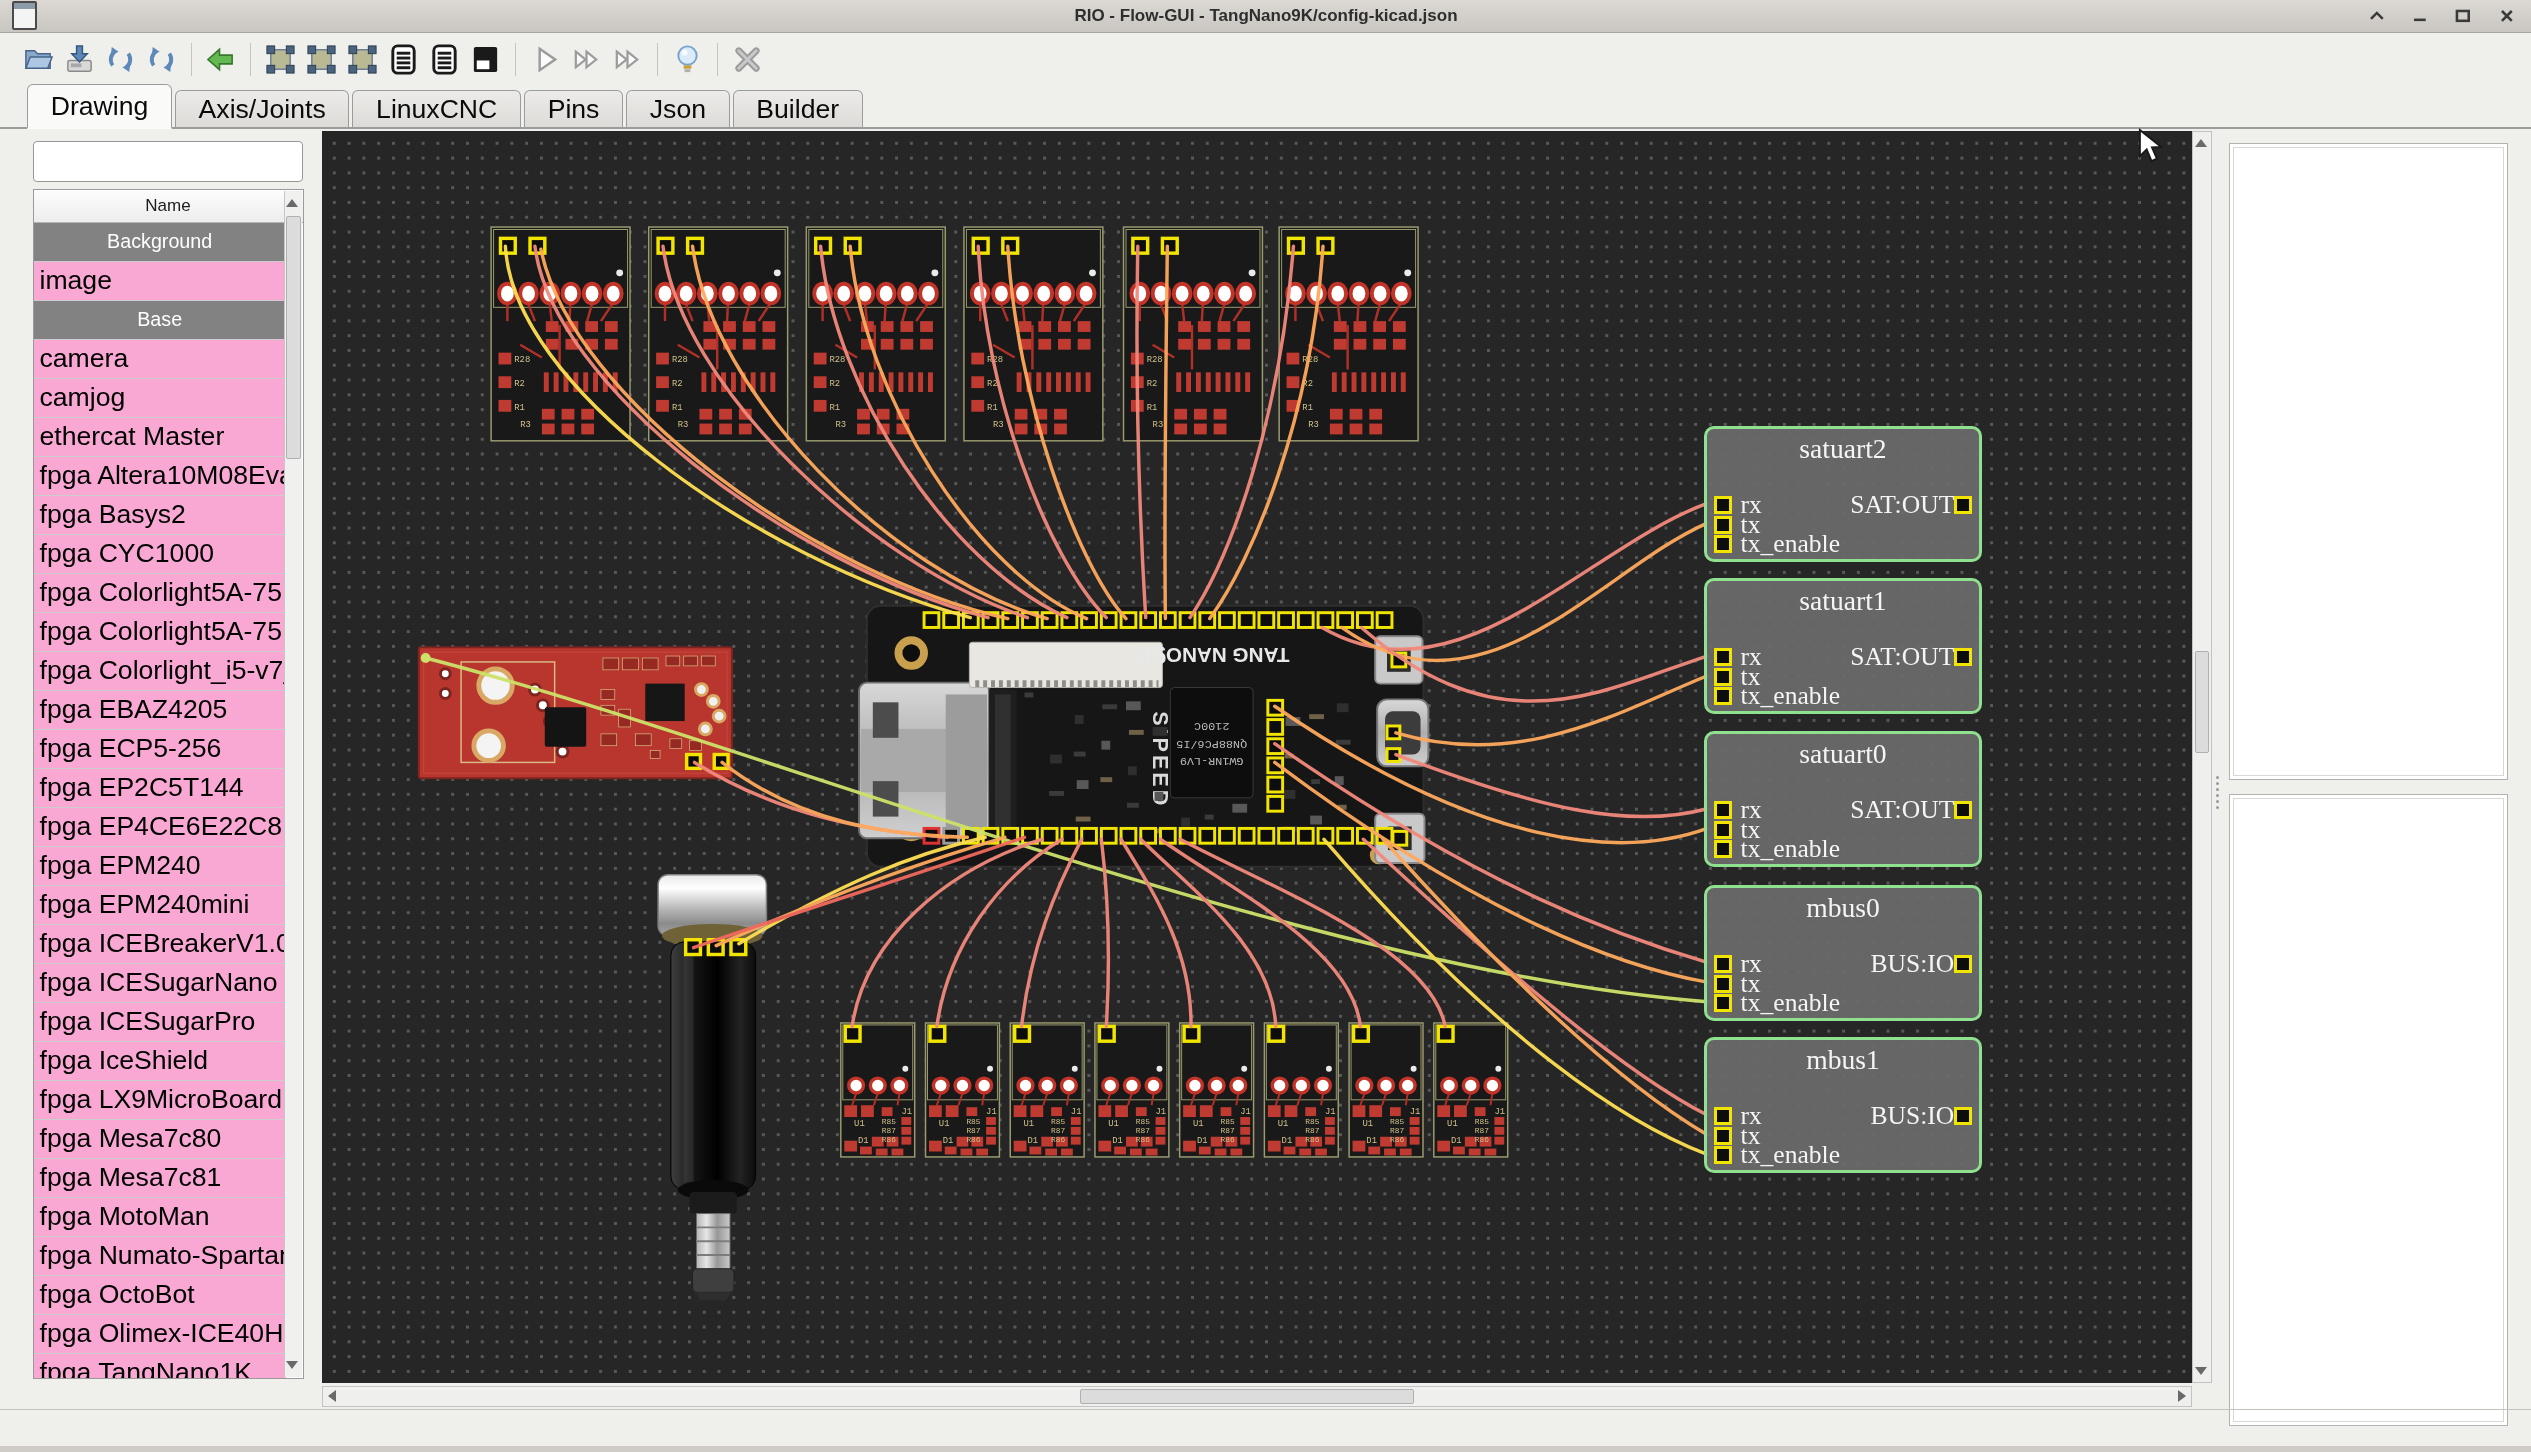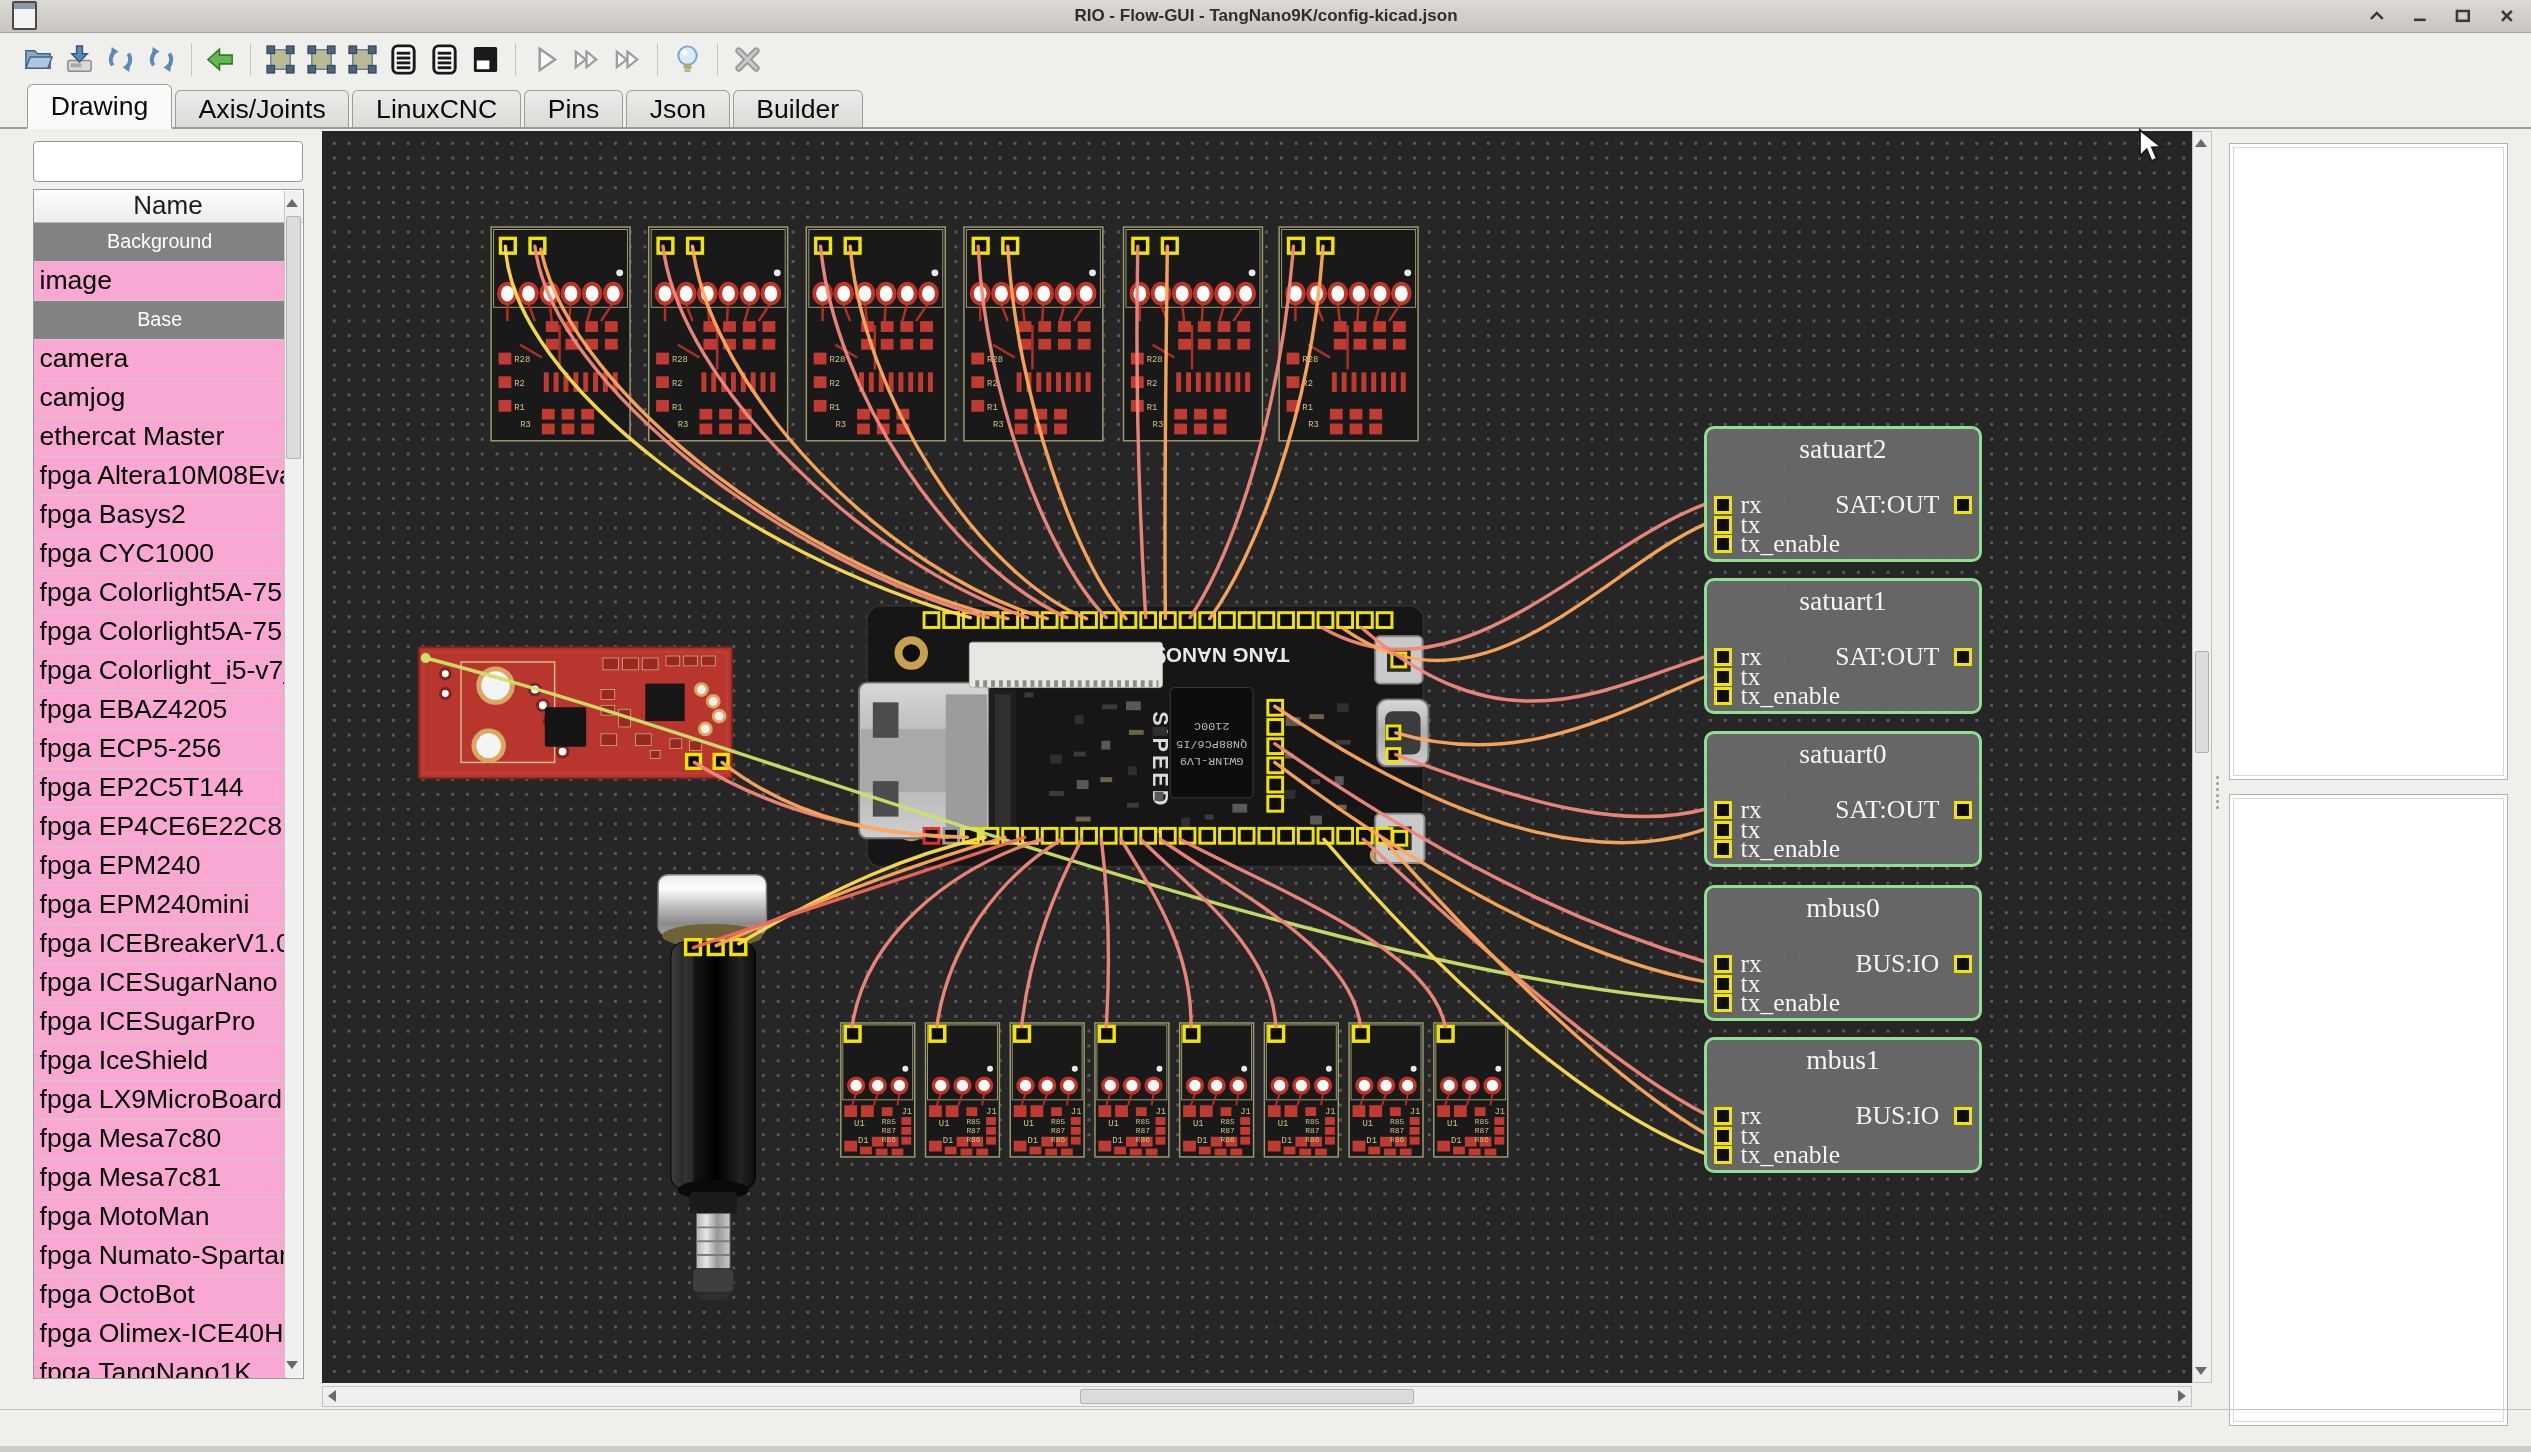--- a/index.html
+++ b/index.html
@@ -16,39 +16,39 @@
   .toolbar{position:absolute;top:31.5px;left:0;right:0;height:55px;display:flex;align-items:center;padding-left:17.7px}
   .tbtn{width:41px;height:41px;display:flex;align-items:center;justify-content:center;border-radius:3.9px}
   .sep{width:1px;height:33px;background:#c4c4c2;margin:0 8.9px}
   
   .tabbar{position:absolute;top:87px;left:0;right:0;height:42px;border-bottom:2px solid #9c9c9c;padding-left:27px;display:flex;align-items:flex-end;box-sizing:border-box}
   .tab{height:36px;padding:0 22.7px;display:flex;align-items:center;font-size:26.6px;color:#0a0a0a;background:linear-gradient(#ecebe9,#dddbd8);border:1px solid #9c9c9c;border-bottom:none;border-radius:5.9px 5.9px 0 0;margin-right:3px}
   .tab.active{height:42px;background:#fafaf9;position:relative;z-index:2;margin-bottom:-2px;border-bottom:2px solid #fafaf9}
   
   .search{position:absolute;left:32.5px;top:141px;width:270px;height:41px;border:1px solid #979797;border-radius:3.9px;background:#fff;font-size:24.6px;padding:0 9.9px;box-sizing:border-box;font-family:"Liberation Sans",sans-serif}
   .table{position:absolute;left:32.5px;top:189px;width:271px;height:1190px;border:1px solid #9a9a9a;background:#fff;box-sizing:border-box;overflow:hidden}
-  .thead{height:31.5px;background:linear-gradient(#fdfdfd,#ededed);border-bottom:1px solid #b5b5b5;display:flex;align-items:center;justify-content:center;font-size:26px;color:#1c1c1c}
+  .thead{height:31.5px;background:linear-gradient(#fdfdfd,#ededed);border-bottom:1px solid #b5b5b5;display:flex;align-items:center;justify-content:center;font-size:17px;color:#1c1c1c}
   .rows{position:absolute;top:32.5px;left:0;right:16.7px;bottom:0;overflow:hidden;background:#f9a8d4}
   .lrow{height:38px;border-bottom:1px solid #cccccc;display:flex;align-items:center;padding-left:6px;font-size:26.6px;color:#000;white-space:nowrap;overflow:hidden}
   .lrow.section{background:#828282;color:#fff;font-size:19.7px;justify-content:center;padding-left:0}
   .tscroll{position:absolute;top:1px;right:1px;width:16.7px;bottom:1px;background:#f0f0ef;border-left:1px solid #c6c6c6}
   .tthumb{position:absolute;left:1px;right:1px;top:24.6px;height:241px;background:#dcdcdc;border:1px solid #b2b2b2;border-radius:2px}
   .arrow-up,.arrow-dn,.arrow-lf,.arrow-rt{position:absolute;width:0;height:0}
   .arrow-up{border-left:6.9px solid transparent;border-right:6.9px solid transparent;border-bottom:8.9px solid #6a6a6a}
   .arrow-dn{border-left:6.9px solid transparent;border-right:6.9px solid transparent;border-top:8.9px solid #6a6a6a}
   .arrow-lf{border-top:6.9px solid transparent;border-bottom:6.9px solid transparent;border-right:8.9px solid #6a6a6a}
   .arrow-rt{border-top:6.9px solid transparent;border-bottom:6.9px solid transparent;border-left:8.9px solid #6a6a6a}
   
   .canvas{position:absolute;left:322px;top:131px;width:1870px;height:1252px;background-color:#262626;background-image:radial-gradient(circle,#585858 1.6px,transparent 1.9px);background-size:14.8px 14.8px;background-position:4.9px 4.9px;overflow:hidden}
   .canvas > svg{position:absolute;left:0;top:0}
   
   .node{position:absolute;width:278px;height:136px;background:rgba(106,106,106,.94);border:3px solid #8fe08f;border-radius:9.9px;box-sizing:border-box;color:#f5f5f5;font-family:"Liberation Serif",serif}
   .node-title{text-align:center;font-size:27.6px;margin-top:3.9px}
   .inrow{position:absolute;left:6.9px;display:flex;align-items:center;gap:8.9px;height:21.7px}
-  .outrow{position:absolute;right:6.9px;top:65px;display:flex;align-items:center;gap:15px;height:21.7px}
+  .outrow{position:absolute;right:6.9px;top:65px;display:flex;align-items:center;gap:0;height:21.7px}
   .plabel{font-size:25.6px;line-height:21.7px}
   .port{width:11.8px;height:11.8px;background:#0d0d0d;border:3.9px solid #f0e400;display:inline-block}
   
   .vscroll{position:absolute;left:2192px;top:131px;width:19.7px;height:1252px;background:#efefee;border:1px solid #c3c3c3;box-sizing:border-box}
   .vthumb{position:absolute;left:2px;right:2px;top:519px;height:100px;background:#dcdcdc;border:1px solid #b0b0b0;border-radius:2px}
   .hscroll{position:absolute;left:322px;top:1386px;width:1870px;height:20.7px;background:#efefee;border:1px solid #c3c3c3;box-sizing:border-box}
   .hthumb{position:absolute;top:2px;bottom:2px;left:757px;width:332px;background:#dcdcdc;border:1px solid #b0b0b0;border-radius:2px}
   
   .rbox{position:absolute;left:2229px;width:279px;background:#fff;border:1px solid #b2b2b2;box-sizing:border-box}
   .rbox-inner{position:absolute;inset:3px;border:1px solid #d8d8d8}

